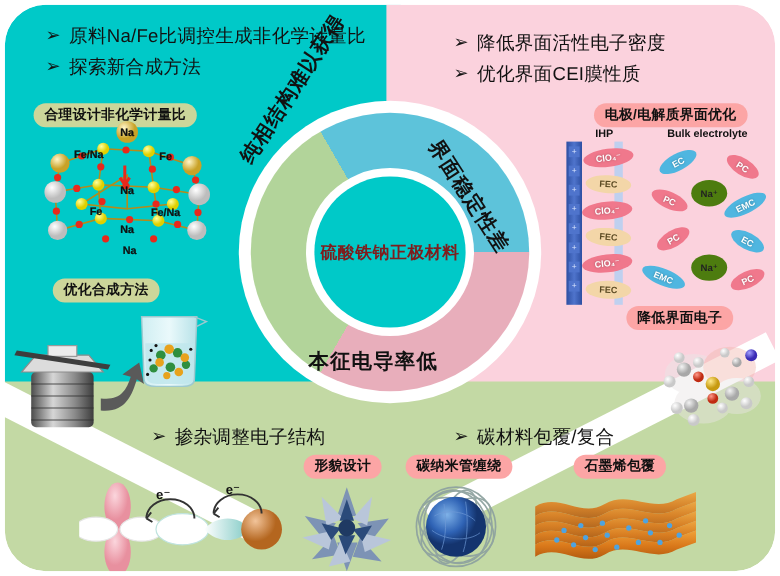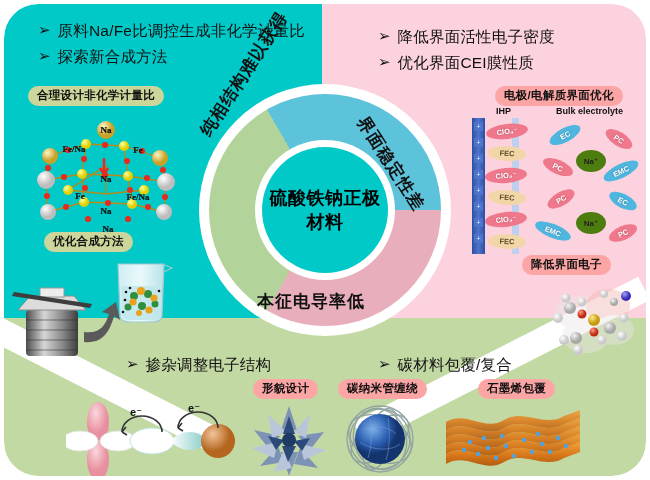--- a/index.html
+++ b/index.html
@@ -36,21 +36,21 @@
          border-radius:50%;
          background:conic-gradient(from 90deg,
             #e8aebb 0deg 120deg,
             #b2d49a 120deg 240deg,
             #5dc3da 240deg 360deg);}
   #donut-gap{position:absolute;left:56px;top:56px;width:140px;height:140px;
              border-radius:50%;background:#ffffff;}
   #donut-core{position:absolute;left:63px;top:63px;width:126px;height:126px;
               border-radius:50%;background:#00c9c8;
               display:flex;align-items:center;justify-content:center;}
-  #core-label{font-size:18px;font-weight:700;color:#000000;text-align:center;
+  #core-label{font-size:14px;font-weight:700;color:#7f1d1d;text-align:center;
               line-height:1.35;letter-spacing:.5px;}
 
   .seg-label{position:absolute;font-size:17px;font-weight:700;color:#111;
              white-space:nowrap;letter-spacing:1px;}
   #seg-tl{left:-4px;top:44px;transform:rotate(-57deg);transform-origin:left top;}
   #seg-tr{left:172px;top:28px;transform:rotate(57deg);transform-origin:left top;}
   #seg-b{left:58px;top:206px;}
 
   
   .bullets{position:absolute;}
@@ -71,21 +71,21 @@
   #bdg-design{left:28px;top:86px;}
   #bdg-synth{left:44px;top:232px;}
   #bdg-iface{left:495px;top:86px;}
   #bdg-lower{left:522px;top:255px;}
   #bdg-cloud{left:104px;top:379px;}
   #bdg-morph{left:253px;top:379px;}
   #bdg-cnt{left:338px;top:379px;}
   #bdg-graph{left:478px;top:379px;}
 
   
-  #crystal{position:absolute;left:28px;top:120px;width:160px;height:124px;font-family:Liberation Serif, serif;}
+  #crystal{position:absolute;left:28px;top:100px;width:160px;height:124px;}
   #crystal svg{display:block;}
   .cr-t{font-size:9px;font-weight:700;fill:#111;
         paint-order:stroke;stroke:#000;stroke-width:.2px;}
 
   
   #autoclave{position:absolute;left:6px;top:258px;width:172px;height:110px;}
 
   
   #elyte{position:absolute;left:470px;top:108px;width:176px;height:148px;}
   .el-head{position:absolute;font-size:9px;font-weight:700;color:#111;}

